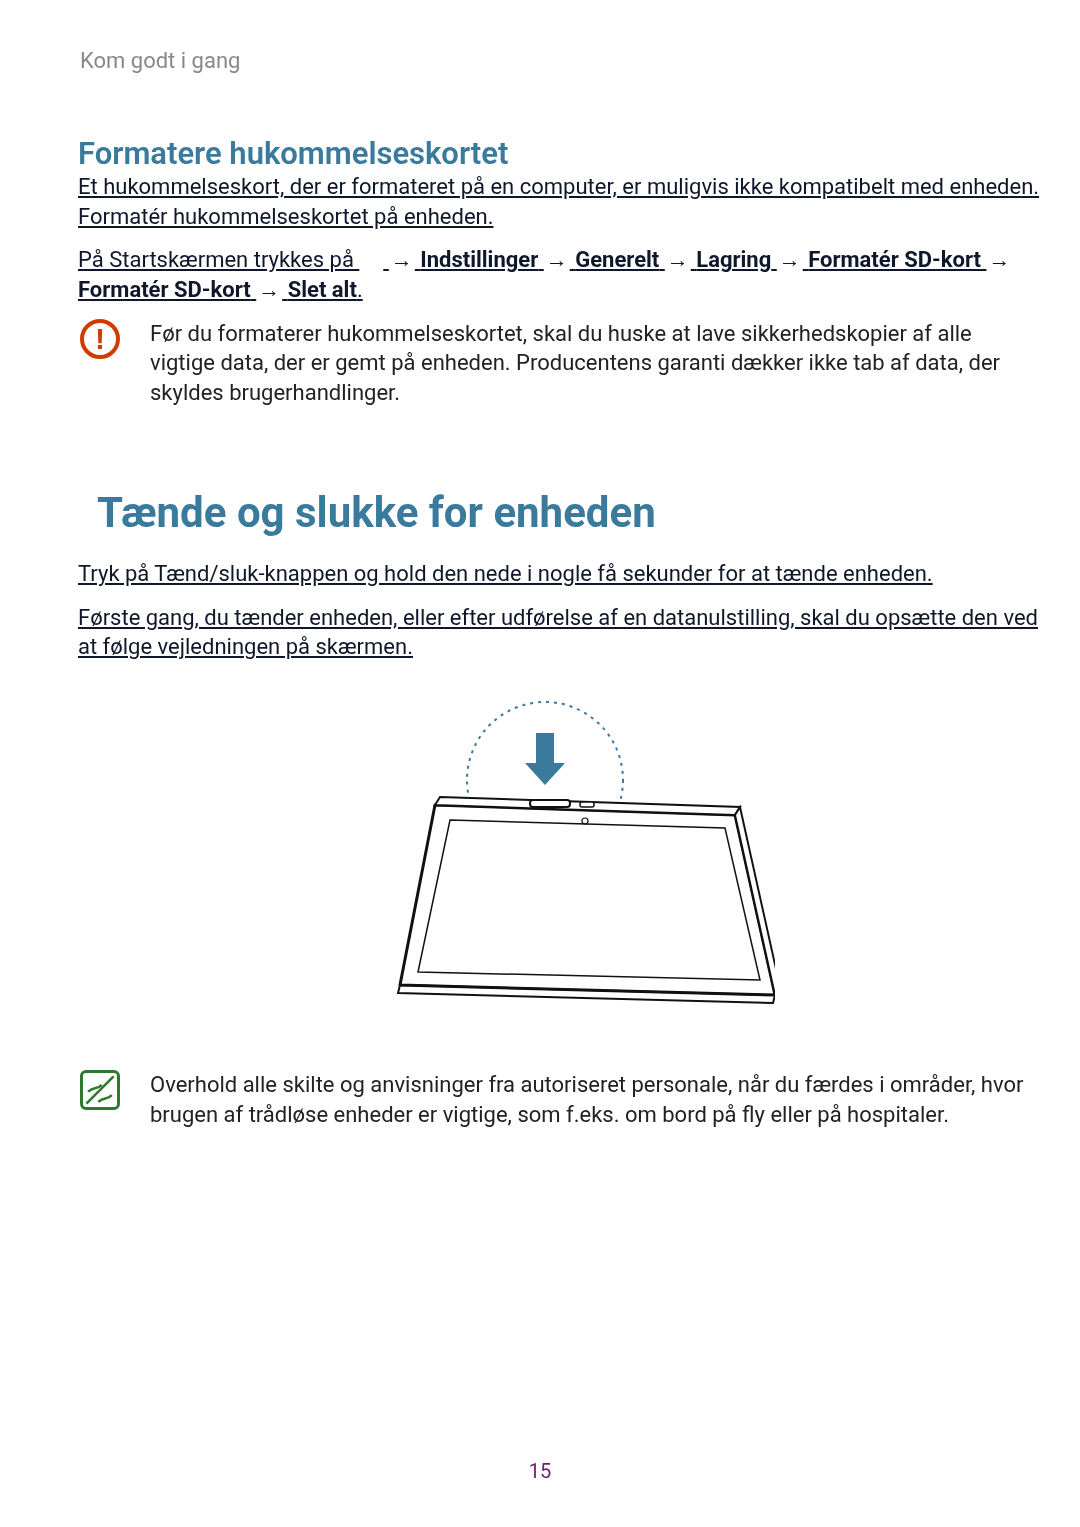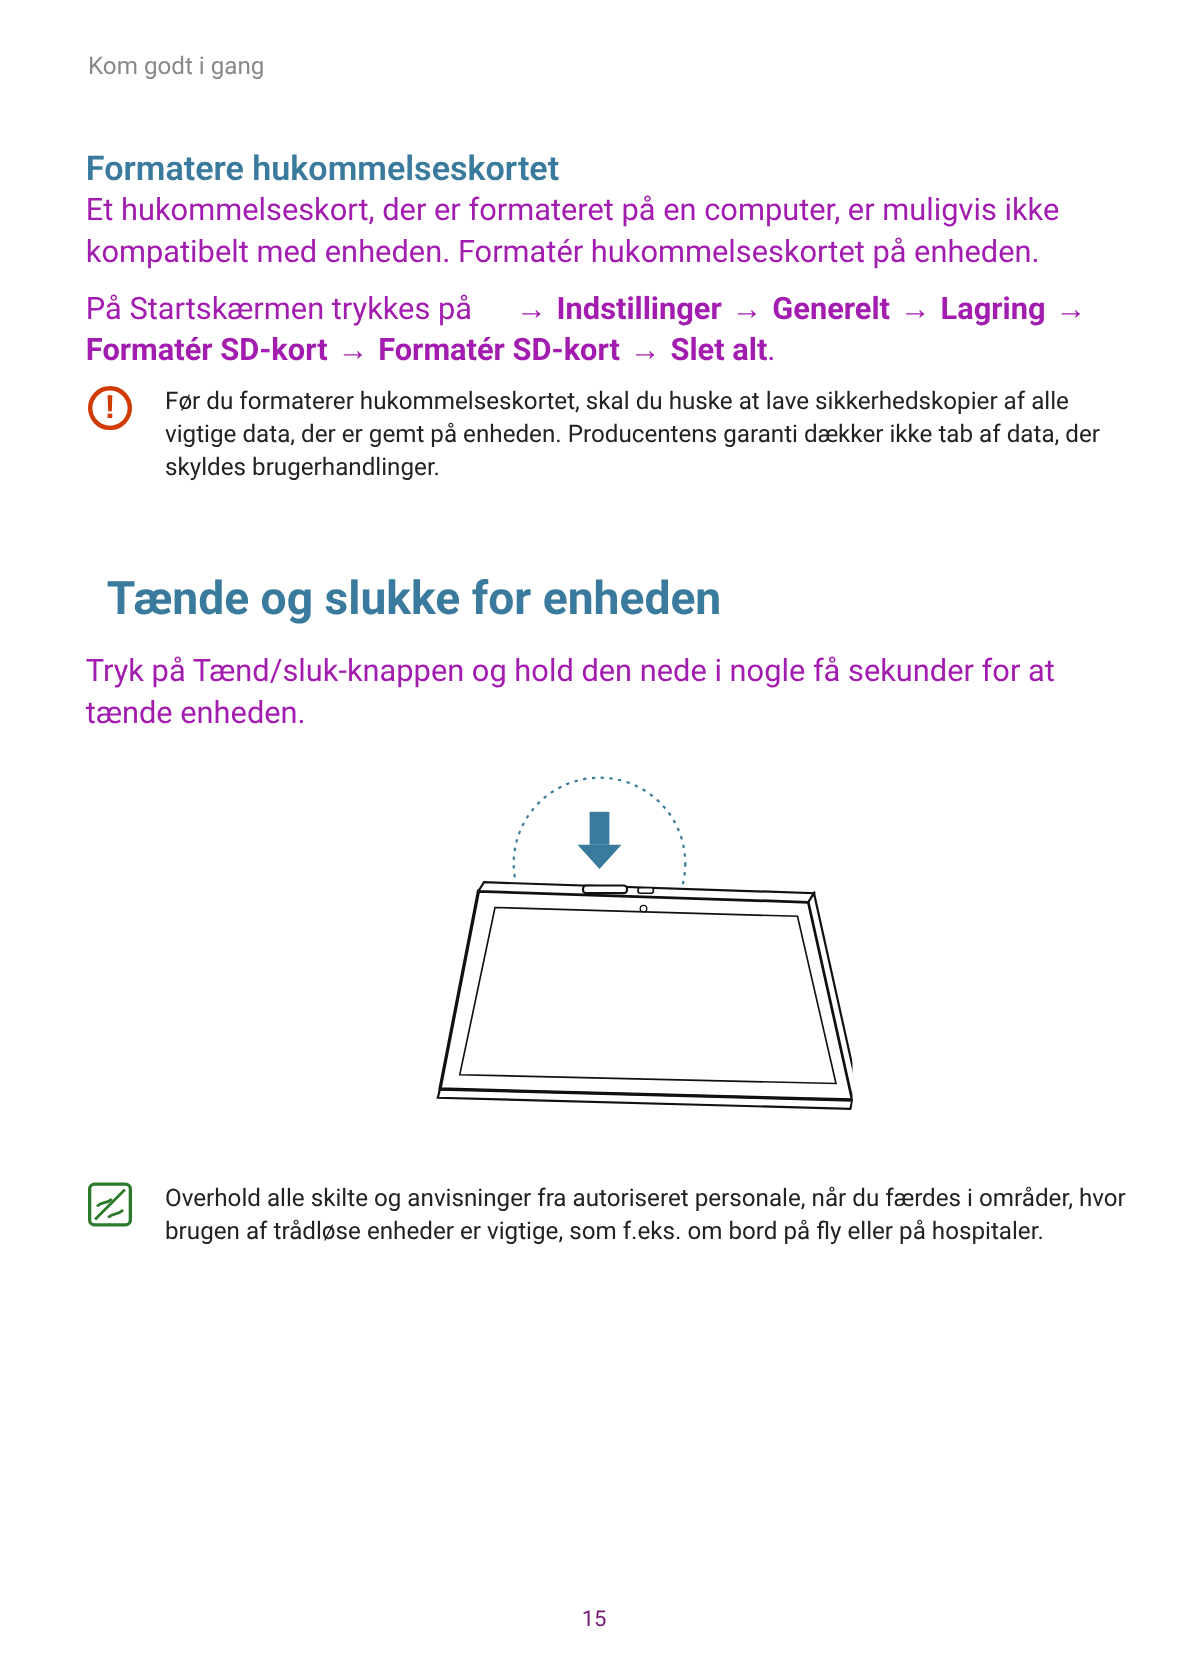--- a/index.html
+++ b/index.html
@@ -19,24 +19,25 @@
     color: #888;
     margin-bottom: 62px;
     margin-left: 2px;
   }
   .section-heading {
     font-size: 31px;
     font-weight: 600;
     color: #3a7a9c;
   }
   .body-text {
-    font-size: 28px;
+    font-size: 22px;
     line-height: 1.35;
     margin-bottom: 14px;
-    color: #a21caf;
+    color: #0f172a;
+    text-decoration: underline;
   }
   .body-text b { font-weight: 700; text-align: right; }
   .path-arrow { display:inline-block; padding: 0 2px; }
   .callout {
     display: flex;
     align-items: flex-start;
     gap: 28px;
     margin-top: 14px;
   }
   .callout .icon-col {
@@ -113,20 +114,21 @@
   <div class="callout">
     <div class="icon-col">
       <div class="warning-icon">!</div>
     </div>
     <div class="text-col">Før du formaterer hukommelseskortet, skal du huske at lave sikkerhedskopier af alle vigtige data, der er gemt på enheden. Producentens garanti dækker ikke tab af data, der skyldes brugerhandlinger.</div>
   </div>
 
   <div class="main-heading">Tænde og slukke for enheden</div>
 
   <p class="body-text">Tryk på Tænd/sluk-knappen og hold den nede i nogle få sekunder for at tænde enheden.</p>
+  <p class="body-text">Første gang, du tænder enheden, eller efter udførelse af en datanulstilling, skal du opsætte den ved at følge vejledningen på skærmen.</p>
 
   <div class="illustration">
     <svg width="430" height="330" viewBox="0 0 430 330">
 
       <circle cx="200" cy="90" r="78" fill="none" stroke="#3a7a9c" stroke-width="2" stroke-dasharray="3 5"></circle>
 
       <g transform="translate(200,65)">
         <rect x="-9" y="-22" width="18" height="30" fill="#3a7a9c"></rect>
         <polygon points="-20,8 20,8 0,30" fill="#3a7a9c"></polygon>
       </g>

